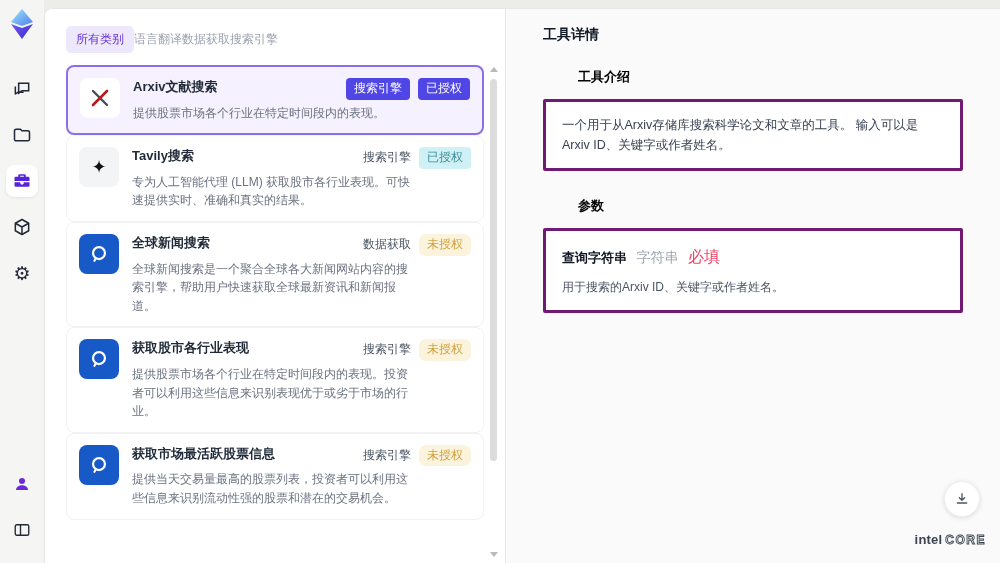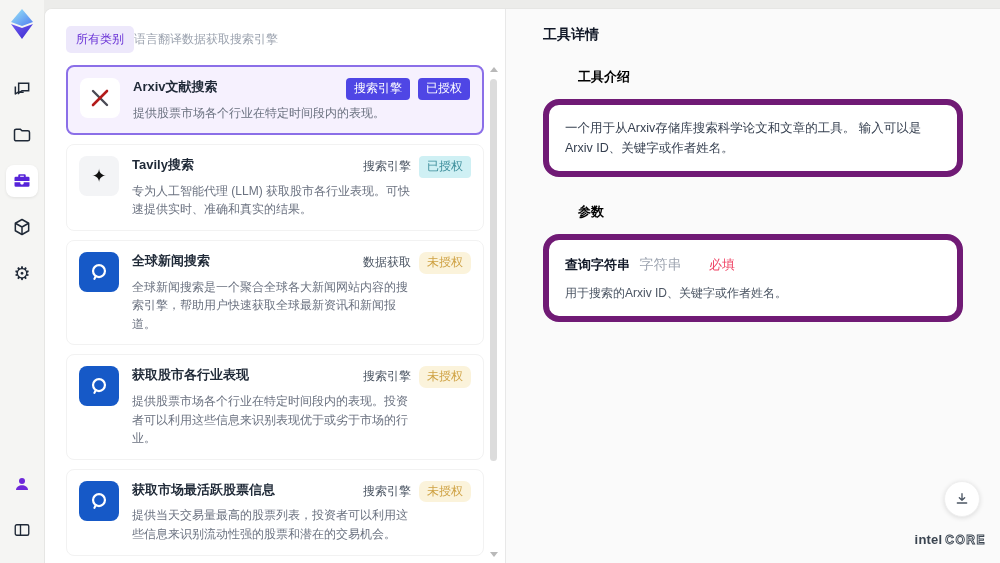--- a/index.html
+++ b/index.html
@@ -18,21 +18,21 @@
   
   .main { flex:1; margin-top:8px; display:flex; background:#FFFFFF; border-top-left-radius:8px; border-top:1px solid #E6E6E4; border-left:1px solid #E6E6E4; overflow:hidden; }
 
   
   .left-panel { width:460px; flex-shrink:0; background:#FFFFFF; padding:17px 0 0 21px; display:flex; flex-direction:column; }
   .panel-title { font-size:15px; font-weight:bold; color:#111827; margin-bottom:18px; }
   .tabs { display:flex; align-items:center; margin-bottom:12px; font-size:12px; }
   .tab { color:#9CA3AF; padding:5px 0; cursor:pointer; white-space:nowrap; }
   .tab.active { background:#EDE8FB; color:#6931D6; padding:5px 10px; border-radius:5px; }
   .tool-list { position:relative; width:432px; flex:1; overflow:hidden; padding-right:14px; }
-  .card { position:relative; display:flex; gap:13px; padding:11px 12px; border:1px solid #F2F2F2; border-radius:8px; margin-bottom:9px; background:#FFFFFF; cursor:pointer; }
+  .card { position:relative; display:flex; gap:13px; padding:11px 12px; border:1px solid #F2F2F2; border-radius:8px; background:#FFFFFF; cursor:pointer; }
   .card.selected { background:#F6F1FE; border:2px solid #8B6FE8; }
   .tool-icon { width:40px; height:40px; border-radius:8px; flex-shrink:0; display:flex; align-items:center; justify-content:center; }
   .ic-white { background:#FFFFFF; }
   .ic-gray  { background:#F3F4F6; }
   .ic-blue  { background:#1659C7; }
   .tool-body { flex:1; min-width:0; }
   .tool-head { display:flex; align-items:flex-start; margin-bottom:4px; }
   .tool-name { font-size:13px; font-weight:bold; color:#1F2937; line-height:1.4; }
   .badges { margin-left:auto; display:flex; gap:8px; align-items:center; flex-shrink:0; padding-left:10px; }
   .badge { font-size:12px; border-radius:4px; padding:3px 8px; white-space:nowrap; line-height:1.3; }
@@ -47,25 +47,25 @@
   .scrollbar { position:absolute; top:2px; right:0; bottom:6px; width:9px; }
   .scroll-up, .scroll-down { position:absolute; left:1px; width:0; height:0; border-left:4px solid transparent; border-right:4px solid transparent; }
   .scroll-up { top:0; border-bottom:5px solid #B9B9B9; }
   .scroll-down { bottom:0; border-top:5px solid #B9B9B9; }
   .scroll-thumb { position:absolute; top:12px; left:1px; width:7px; height:78%; background:#DCDCDC; border-radius:4px; }
 
   
   .right-panel { flex:1; background:#FAFAFA; border-left:1px solid #E8E8E8; padding:17px 37px; position:relative; }
   .detail-title { font-size:14px; font-weight:bold; color:#111827; margin-bottom:24px; }
   .section-heading { font-size:13px; font-weight:bold; color:#000000; margin-bottom:13px;margin-left:35px; }
-  .info-box { background:#FFFFFF; border:6px solid #701a75; border-radius:16px; padding:13px 16px; font-size:12.5px; color:#374151; line-height:1.6; margin-bottom:26px; }
+  .info-box { background:#FFFFFF; border:3px solid #701a75; border-radius:2px; padding:13px 16px; font-size:12.5px; color:#374151; line-height:1.6; margin-bottom:26px; }
   .param-head { margin-bottom:8px; }
   .param-name { font-size:13px; font-weight:bold; color:#111827;text-align:right; }
   .param-type { font-size:14px; color:#9CA3AF; margin-left:6px;text-align:right; }
-  .param-required { font-size:13px; color:#EF4465; margin-left:24px; }
+  .param-required { font-size:16px; color:#EF4465; margin-left:6px; }
   .param-desc { font-size:12px; color:#4B5563; }
 
   
   .fab { position:absolute; right:20px; bottom:46px; width:36px; height:36px; border-radius:50%; background:#FFFFFF; border:1px solid #EFEFEF; box-shadow:0 1px 5px rgba(0,0,0,.12); display:flex; align-items:center; justify-content:center; cursor:pointer; }
   .brand { position:absolute; right:14px; bottom:16px; display:flex; align-items:baseline; gap:3px; }
   .brand-intel { font-size:13px; font-weight:bold; color:#3A4450; letter-spacing:.2px; }
   .brand-core { font-size:12px; font-weight:bold; color:#FAFAFA; text-transform:uppercase; letter-spacing:1.5px; -webkit-text-stroke:0.9px #3A4450; }
 </style>
 </head>
 <body>

